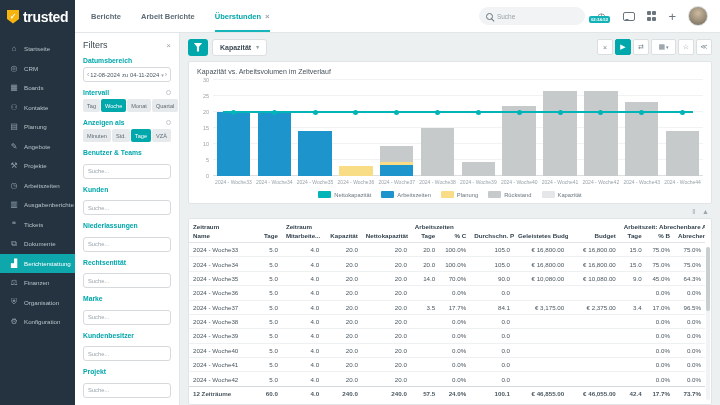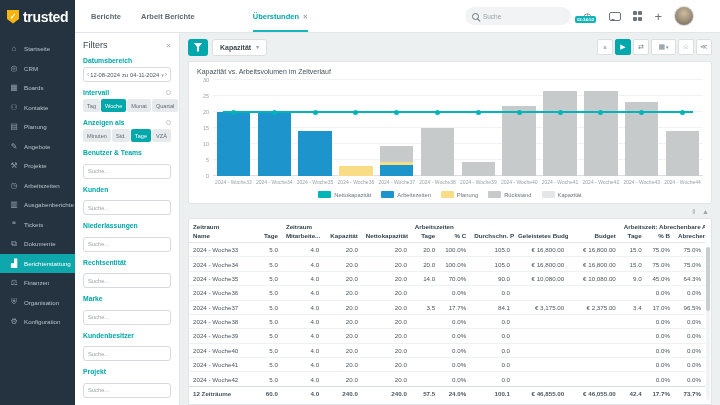--- a/index.html
+++ b/index.html
@@ -17,24 +17,24 @@
   .nav-item { display:flex; align-items:center; gap:5px; height:19.5px; padding-left:9px; cursor:pointer; }
   .nav-icon { width:10px; font-size:8px; color:#8ea0ab; text-align:center; flex:none; }
   .nav-label { font-size:6.2px; white-space:nowrap; overflow:hidden; }
   .nav-item.active { background:#0fa7ac; background:#0da7ac; color:#fff; }
   .nav-item.active .nav-icon { color:#fff; }
 
   
   .right-col { flex:1; display:flex; flex-direction:column; min-width:0; }
 
   
-  .topbar { height:33px; min-height:33px; background:#fff; border-bottom:1px solid #e3e6e8; display:flex; align-items:center; padding-right:26px; }
+  .topbar { height:33px; min-height:33px; background:#fff; border-bottom:1px solid #e3e6e8; display:flex; align-items:center; padding-right:12px; }
   .tabs { display:flex; align-self:stretch; align-items:stretch; margin-left:16px; gap:20px; }
   .tab { display:flex; align-items:center; gap:4px; font-size:7.5px; font-weight:bold; color:#5d6a73; border-bottom:2px solid transparent; padding-top:2px; cursor:pointer; }
-  .tab.active { color:#00a7ab; border-bottom-color:#16b6ba;margin-left:38px; }
+  .tab.active { color:#00a7ab; border-bottom-color:#16b6ba; }
   .tab-close { color:#9aa4ab; font-size:8px; }
   .header-right { margin-left:auto; display:flex; align-items:center; gap:12px; }
   .search-pill { display:flex; align-items:center; gap:4px; background:#f1f3f4; border-radius:9px; height:18px; width:106px; padding:0 7px; }
   .mag { width:7px; height:7px; border:1.3px solid #6a757e; border-radius:50%; position:relative; flex:none; }
   .mag::after { content:""; position:absolute; width:1.3px; height:3.5px; background:#6a757e; left:5.2px; top:4.8px; transform:rotate(-45deg); }
   .search-pill input { border:none; background:transparent; font-size:6.5px; color:#4a5560; width:72px; outline:none; font-family:inherit; }
   .search-pill input::placeholder { color:#9aa4ab; }
   .timer { position:relative; width:14px; height:20px; cursor:pointer; }
   .timer-glyph { font-size:10px; color:#6a757e; }
   .timer-badge { position:absolute; top:10px; left:-8px; background:#12b2b6; color:#fff; font-size:4.3px; font-weight:bold; padding:1px 2px; border-radius:2px; white-space:nowrap; }

